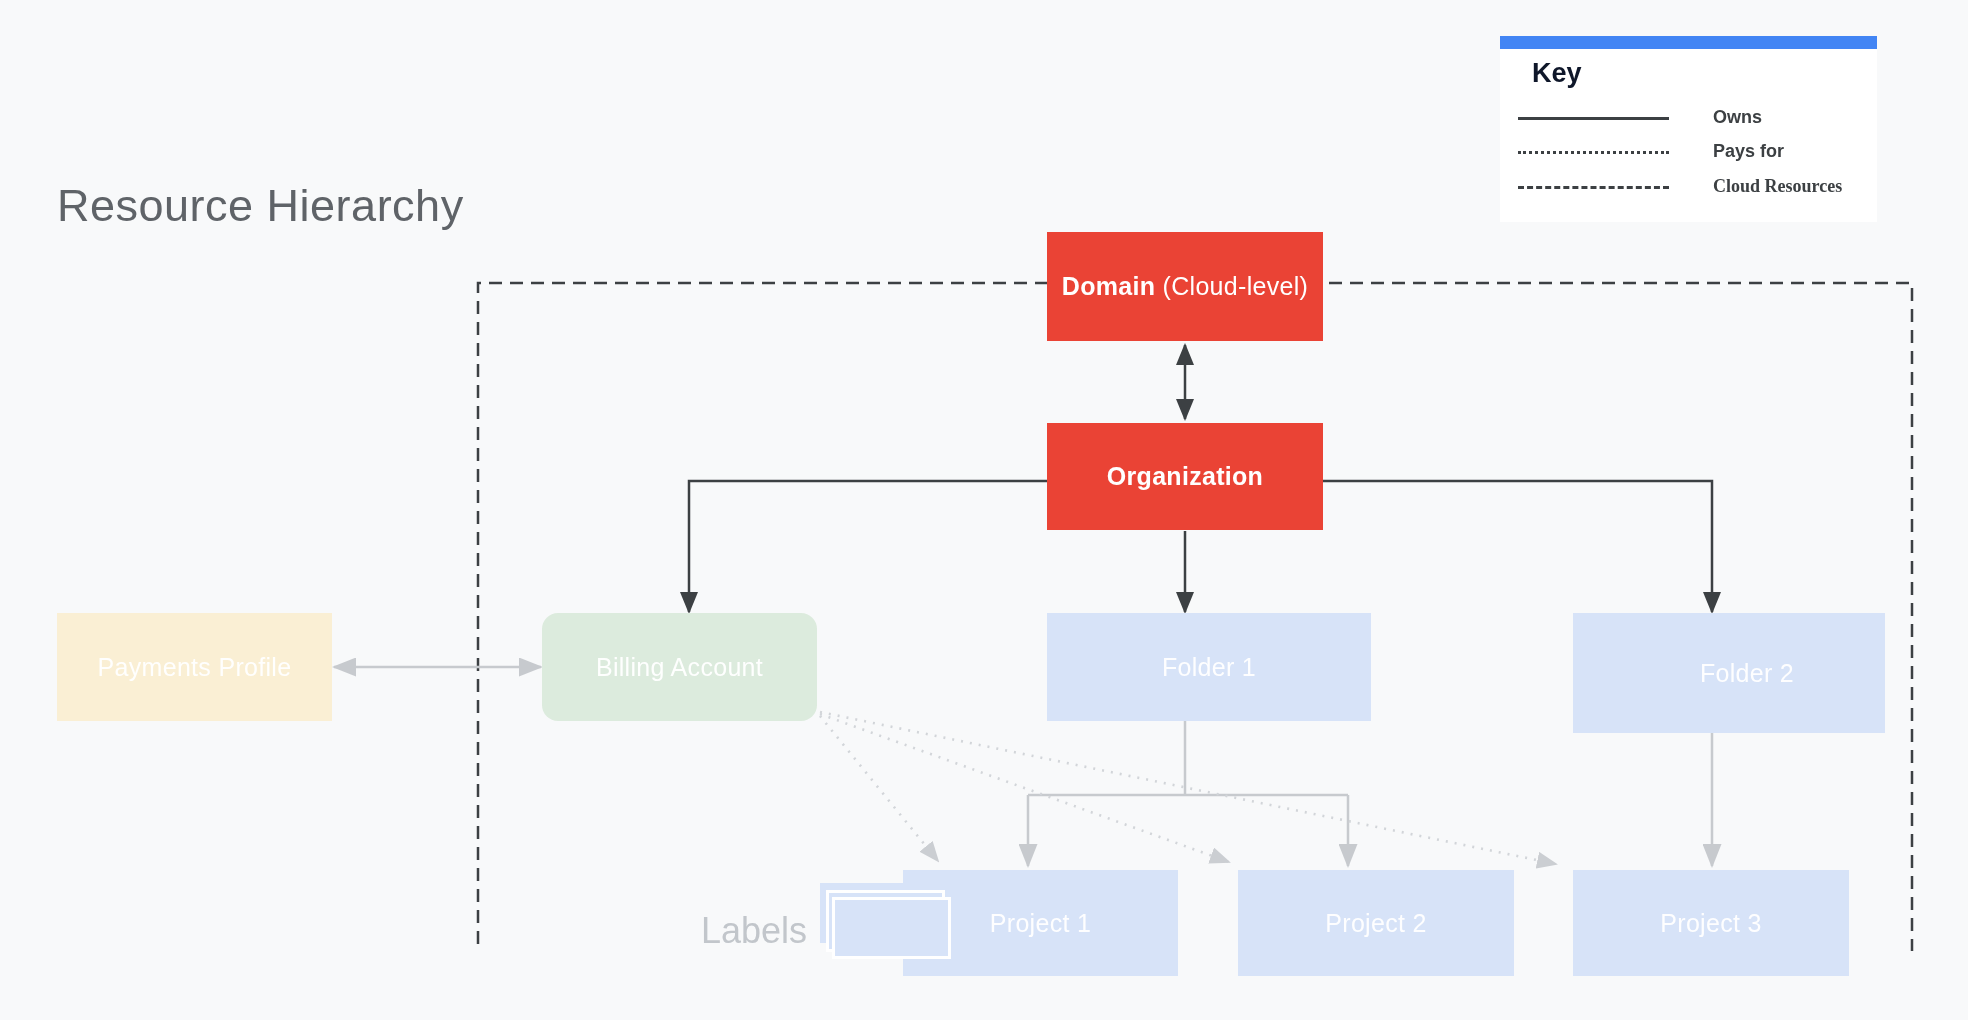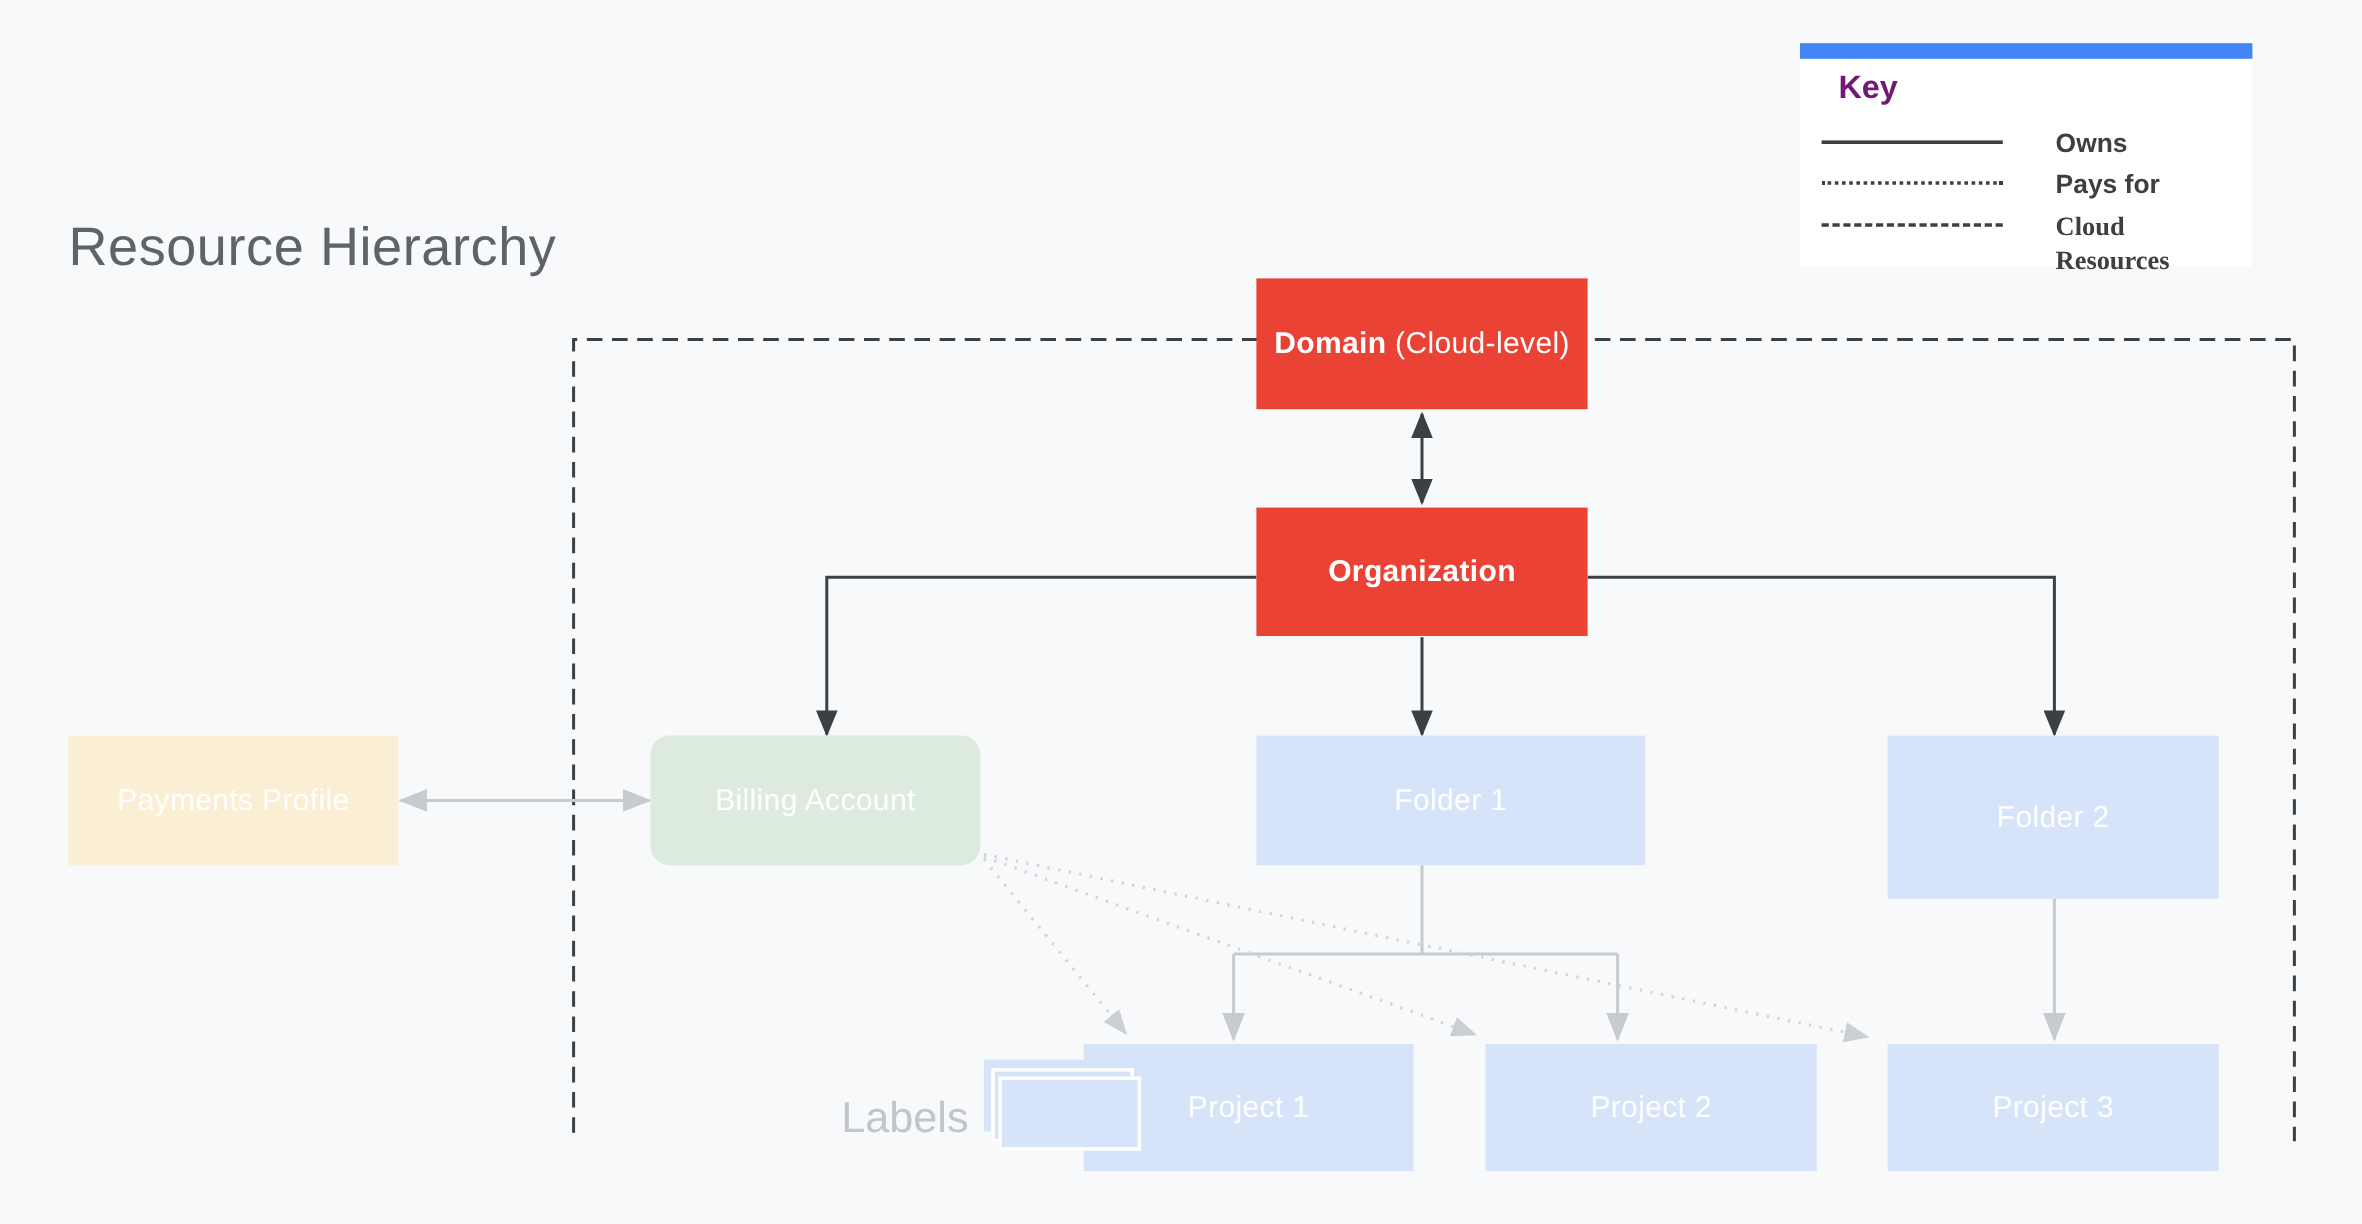--- a/index.html
+++ b/index.html
@@ -19,42 +19,42 @@
   .node.red{background:#EA4335;color:#FFFFFF;}
   .node.cream{background:#FAEFD4;color:rgba(255,255,255,0.97);}
   .node.green{background:#DCEBDD;color:rgba(255,255,255,0.97);}
   .node.blue{background:#D7E3F8;color:rgba(255,255,255,0.97);}
   .node .b{font-weight:700;}
   #node-domain{left:1047px;top:232px;width:276px;height:109px;}
   #node-organization{left:1047px;top:423px;width:276px;height:107px;font-weight:700;}
   #node-payments{left:57px;top:613px;width:275px;height:108px;}
   #node-billing{left:542px;top:613px;width:275px;height:108px;border-radius:16px;}
   #node-folder1{left:1047px;top:613px;width:324px;height:108px;}
-  #node-folder2{left:1573px;top:613px;width:276px;height:136px;}
+  #node-folder2{left:1573px;top:613px;width:276px;height:120px;padding-left:36px;}
   #node-project1{left:903px;top:870px;width:275px;height:106px;}
   #node-project2{left:1238px;top:870px;width:276px;height:106px;}
   #node-project3{left:1573px;top:870px;width:276px;height:106px;}
   .labels-caption{
     position:absolute;left:701px;top:910px;font-size:36px;color:#C2C6CB;z-index:4;
   }
   .labels-icon{position:absolute;left:820px;top:883px;width:135px;height:80px;z-index:3;}
   .labels-icon .card{position:absolute;background:#D7E3F8;box-sizing:border-box;}
   .labels-icon .card.back{left:0;top:0;width:116px;height:60px;}
   .labels-icon .card.mid{left:6px;top:7px;width:119px;height:62px;border:3px solid #FFFFFF;}
   .labels-icon .card.front{left:12px;top:14px;width:119px;height:62px;border:3px solid #FFFFFF;}
   .legend{
     position:absolute;left:1500px;top:36px;width:377px;height:186px;background:#FFFFFF;z-index:5;
   }
   .legend .accent-bar{position:absolute;left:0;top:0;width:100%;height:13px;background:#4285F4;}
-  .legend .key-title{position:absolute;left:32px;top:22px;font-size:27px;font-weight:700;color:#701a75;}
+  .legend .key-title{position:absolute;left:32px;top:22px;font-size:27px;font-weight:700;color:#0f172a;}
   .legend .sample{position:absolute;left:18px;width:151px;height:0;}
   .legend .sample.solid{top:81px;border-top:3px solid #3C4043;}
   .legend .sample.dotted{top:115px;border-top:3px dotted #3C4043;}
   .legend .sample.dashed{top:150px;border-top:3px dashed #3C4043;}
-  .legend .lbl{position:absolute;left:213px;font-size:22px;font-weight:700;color:#3C4043;line-height:1.25;}
+  .legend .lbl{position:absolute;left:213px;font-size:18px;font-weight:700;color:#3C4043;line-height:1.25;}
   .legend .lbl.owns{top:70px;}
   .legend .lbl.pays{top:104px;}
   .legend .lbl.cloud{top:139px;width:150px;font-family:Liberation Serif, serif;}
 </style>
 </head>
 <body>
 
 <div id="stage">
 
   <svg id="connectors" viewBox="0 0 1968 1020" xmlns="http://www.w3.org/2000/svg">

